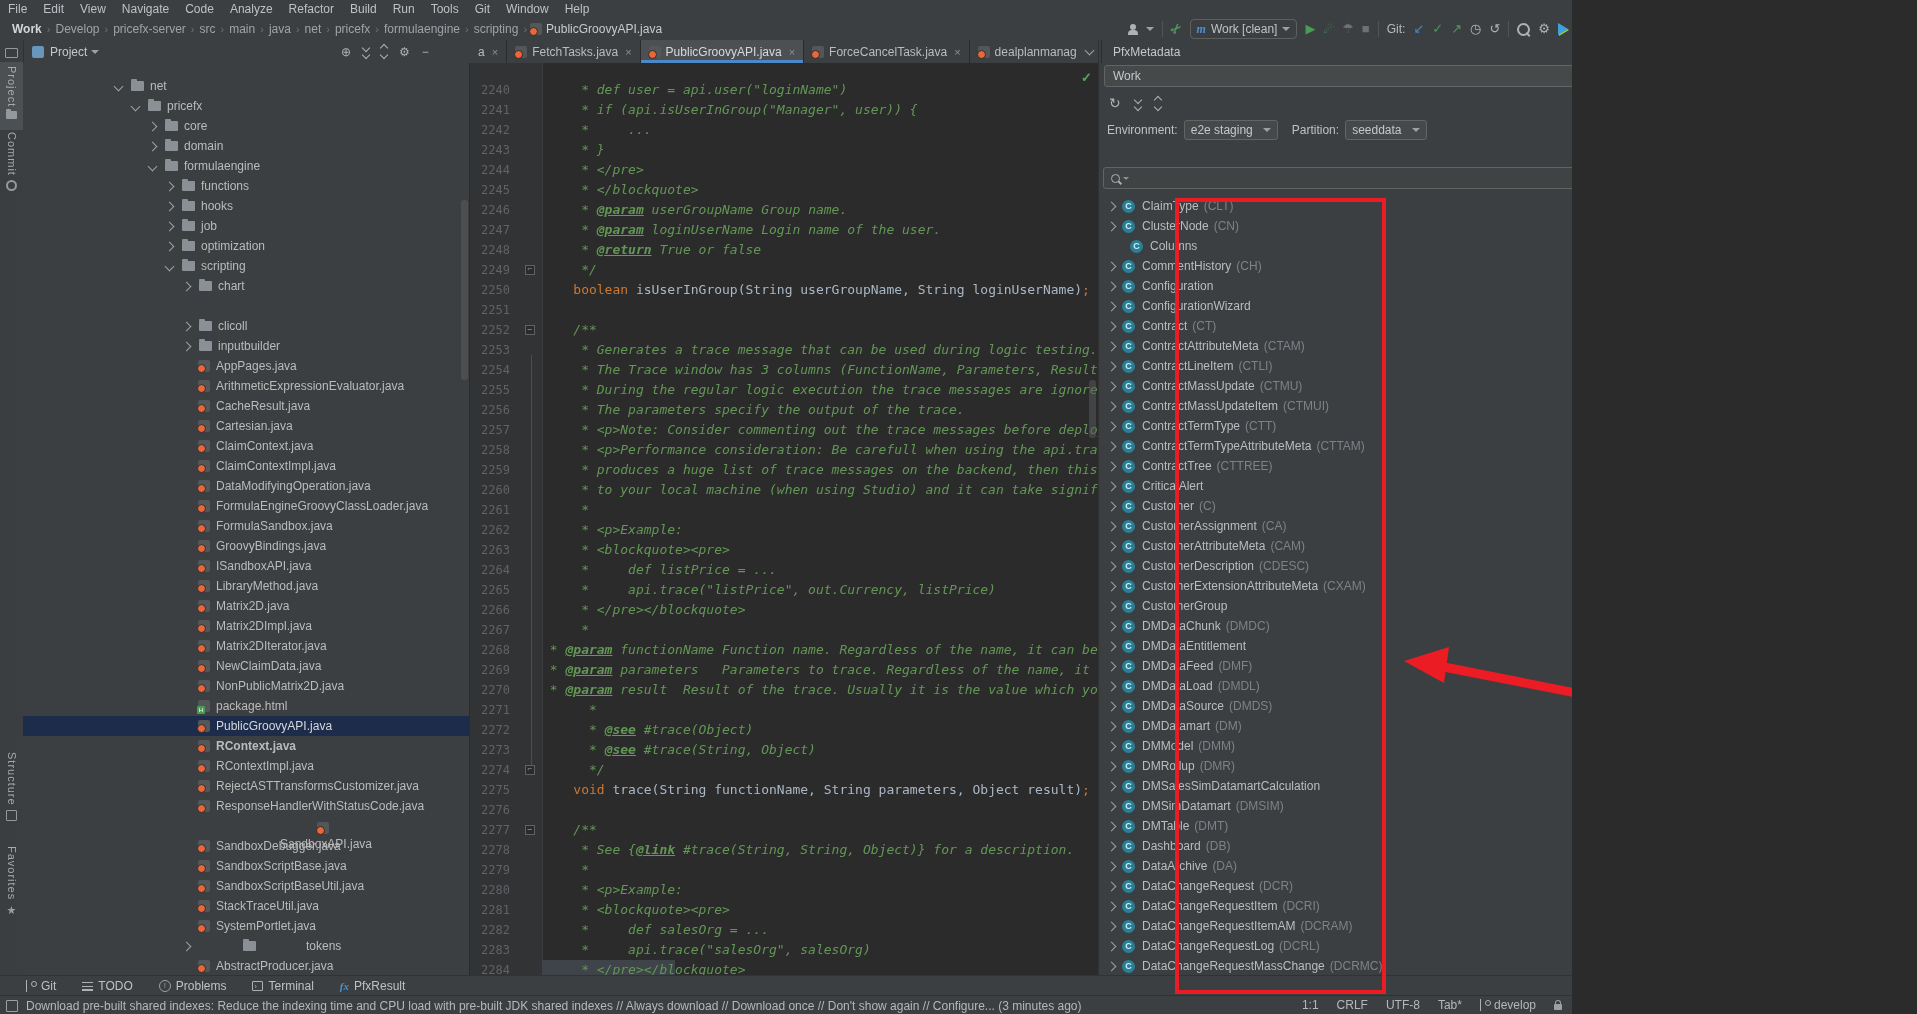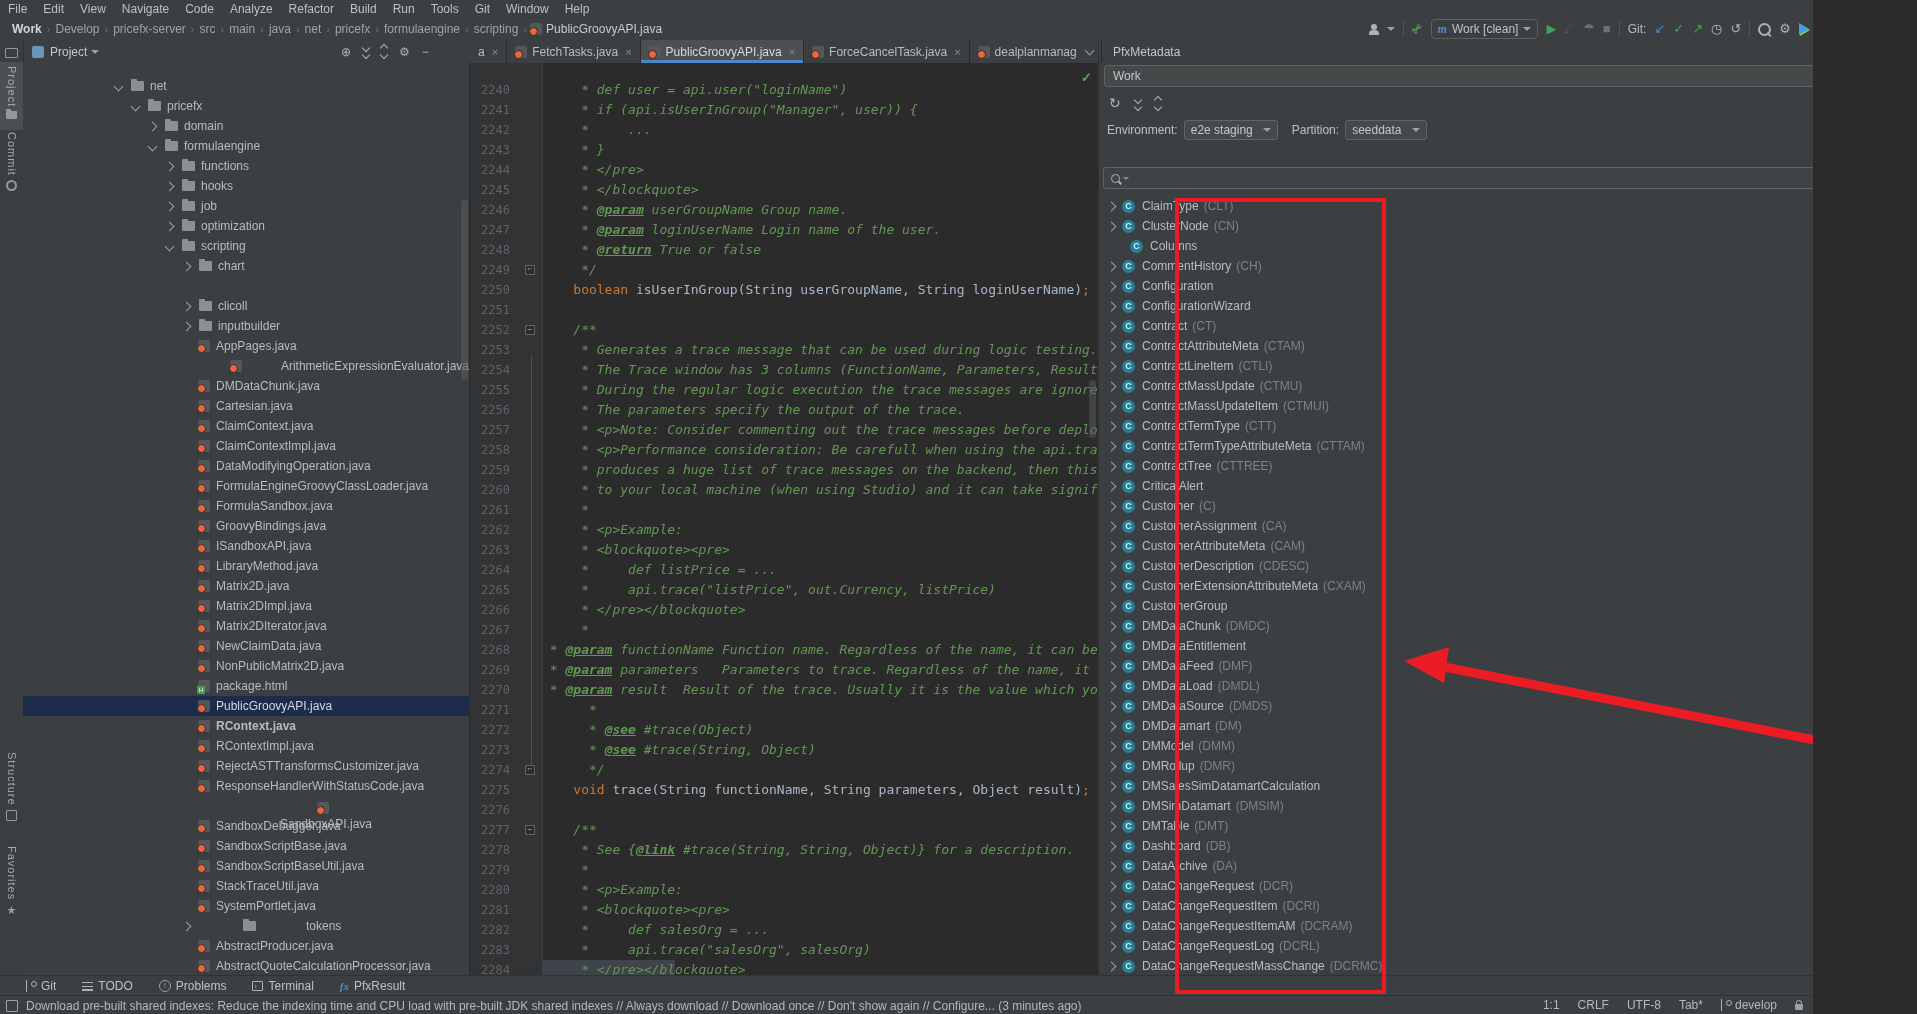--- a/index.html
+++ b/index.html
@@ -1,16 +1,16 @@
 <!DOCTYPE html>
 <html><head>
 <meta charset="utf-8">
 <style>
   html,body{margin:0;padding:0;background:#2b2b2b;font-family:"Liberation Sans",sans-serif;}
-  #app{position:relative;width:1813px;height:1014px;overflow:hidden;background:#3c3f41;color:#bbbbbb;font-size:12px;}
+  #app{position:relative;width:1572px;height:1014px;overflow:hidden;background:#3c3f41;color:#bbbbbb;font-size:12px;}
   .abs{position:absolute;}
   
   #menubar{left:0;top:0;width:1917px;height:18px;background:#3c3f41;display:flex;align-items:center;}
   #menubar .mi{padding:0 8px;color:#bdc1c5;line-height:18px;}
   #crumbbar{left:0;top:18px;width:1917px;height:22px;background:#3c3f41;display:flex;align-items:center;}
   .crumb{color:#9fa3a7;padding:0 2px;}
   .crumb.first{color:#d3d6d9;font-weight:bold;margin-left:10px;}
   .crumb-sep{color:#6e7276;padding:0 3px;font-size:11px;}
   .crumb-file{color:#c7cbd0;display:flex;align-items:center;gap:4px;}
   
@@ -290,20 +290,25 @@
           <span>net</span>
         </div>
         <div class="trow" style="padding-left: 109px;">
           <span class="chev open"></span>
           <span class="ic-folder"></span>
           <span>pricefx</span>
         </div>
         <div class="trow" style="padding-left: 126px;">
           <span class="chev closed"></span>
           <span class="ic-folder"></span>
+          <span>core</span>
+        </div>
+        <div class="trow" style="padding-left: 126px;">
+          <span class="chev closed"></span>
+          <span class="ic-folder"></span>
           <span>domain</span>
         </div>
         <div class="trow" style="padding-left: 126px;">
           <span class="chev open"></span>
           <span class="ic-folder"></span>
           <span>formulaengine</span>
         </div>
         <div class="trow" style="padding-left: 143px;">
           <span class="chev closed"></span>
           <span class="ic-folder"></span>
@@ -342,29 +347,29 @@
         <div class="trow" style="padding-left: 160px;">
           <span class="chev closed"></span>
           <span class="ic-folder"></span>
           <span>inputbuilder</span>
         </div>
         <div class="trow" style="padding-left: 160px;">
           <span class="chev none"></span>
           <span class="ic-java"></span>
           <span>AppPages.java</span>
         </div>
-        <div class="trow" style="padding-left: 160px; justify-content: space-between;">
+        <div class="trow" style="padding-left: 160px;">
           <span class="chev none"></span>
           <span class="ic-java"></span>
           <span>ArithmeticExpressionEvaluator.java</span>
         </div>
         <div class="trow" style="padding-left: 160px;">
           <span class="chev none"></span>
           <span class="ic-java"></span>
-          <span>DMDataChunk.java</span>
+          <span>CacheResult.java</span>
         </div>
         <div class="trow" style="padding-left: 160px;">
           <span class="chev none"></span>
           <span class="ic-java"></span>
           <span>Cartesian.java</span>
         </div>
         <div class="trow" style="padding-left: 160px;">
           <span class="chev none"></span>
           <span class="ic-java"></span>
           <span>ClaimContext.java</span>

